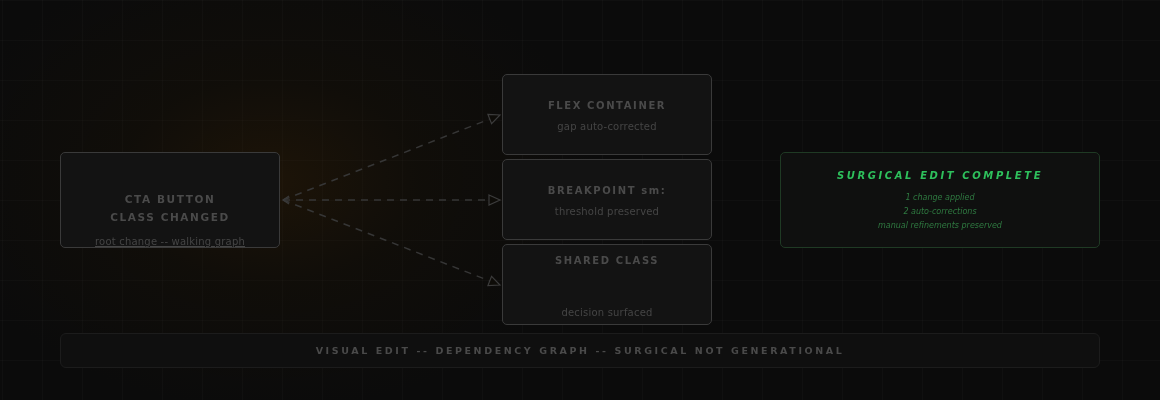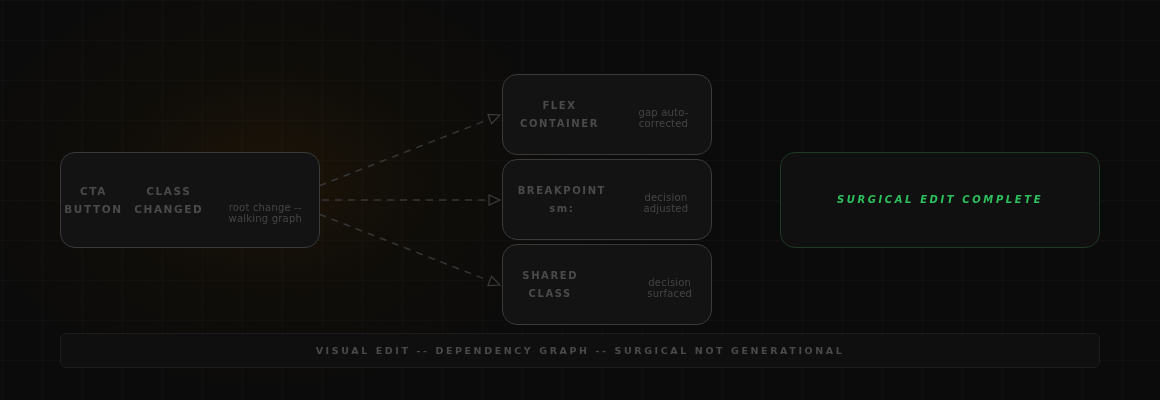--- a/index.html
+++ b/index.html
@@ -14,34 +14,34 @@
         radial-gradient(ellipse 330px 230px at 270px 180px, rgba(70,40,0,0.30) 0%, rgba(40,25,0,0.18) 45%, rgba(0,0,0,0) 100%),
         linear-gradient(to right, rgba(255,255,255,0.018) 1px, transparent 1px) 2px 0 / 40px 40px,
         linear-gradient(to bottom, rgba(255,255,255,0.018) 1px, transparent 1px) 0 0 / 40px 40px,
         #0b0b0b;
     }
     .edges { position: absolute; left: 0; top: 0; }
     .node {
       position: absolute; box-sizing: border-box;
       background: #131313;
       border: 1.5px solid #3a3a3a;
-      border-radius: 15px;
-      display: flex; flex-direction: row; align-items: center; justify-content: center;
+      border-radius: 5px;
+      display: flex; flex-direction: column; align-items: center; justify-content: center;
       text-align: center;
     }
     .node-title {
       color: #4a4a4a; font-weight: bold; font-size: 10px; letter-spacing: 1.6px;
       line-height: 18px;
     }
     .node-sub {
       color: #454545; font-size: 10px; margin-top: 6px; letter-spacing: 0.2px;
     }
-    #root-node { left: 60px; top: 152px; width: 260px; height: 96px; }
+    #root-node { left: 60px; top: 152px; width: 220px; height: 96px; justify-content: flex-end; }
     #root-node .node-title { font-size: 10.5px; }
-    #root-node .node-sub { margin-top: 26px; }
+    #root-node .node-sub { margin-top: 10px; text-decoration: underline; }
     .dep { left: 502px; width: 210px; height: 81px; }
     #dep-0 { top: 74px; }
     #dep-1 { top: 159px; }
     #dep-2 { top: 244px; gap: 31px; }
     #result-node {
       left: 780px; top: 152px; width: 320px; height: 96px;
       background: #0f100f; border-color: #1f3a24; font-style: italic;
     }
     #result-node .node-title { color: #2ec05c; font-size: 10px; letter-spacing: 2.6px; }
     .result-lines { margin-top: 6px; }
@@ -80,27 +80,32 @@
   <div class="node-sub">root change -- walking graph</div>
 </div>
 
 <div class="node dep" id="dep-0">
   <div class="node-title">FLEX CONTAINER</div>
   <div class="node-sub">gap auto-corrected</div>
 </div>
 
 <div class="node dep" id="dep-1">
   <div class="node-title">BREAKPOINT sm:</div>
-  <div class="node-sub">decision adjusted</div>
+  <div class="node-sub">threshold preserved</div>
 </div>
 
 <div class="node dep" id="dep-2">
   <div class="node-title">SHARED CLASS</div>
   <div class="node-sub">decision surfaced</div>
 </div>
 
 <div class="node" id="result-node">
   <div class="node-title">SURGICAL EDIT COMPLETE</div>
+  <div class="result-lines">
+    <div class="result-line">1 change applied</div>
+    <div class="result-line">2 auto-corrections</div>
+    <div class="result-line">manual refinements preserved</div>
+  </div>
 </div>
 
 <div id="footer-banner">
   <span>VISUAL EDIT -- DEPENDENCY GRAPH -- SURGICAL NOT GENERATIONAL</span>
 </div>
 
 </body></html>

